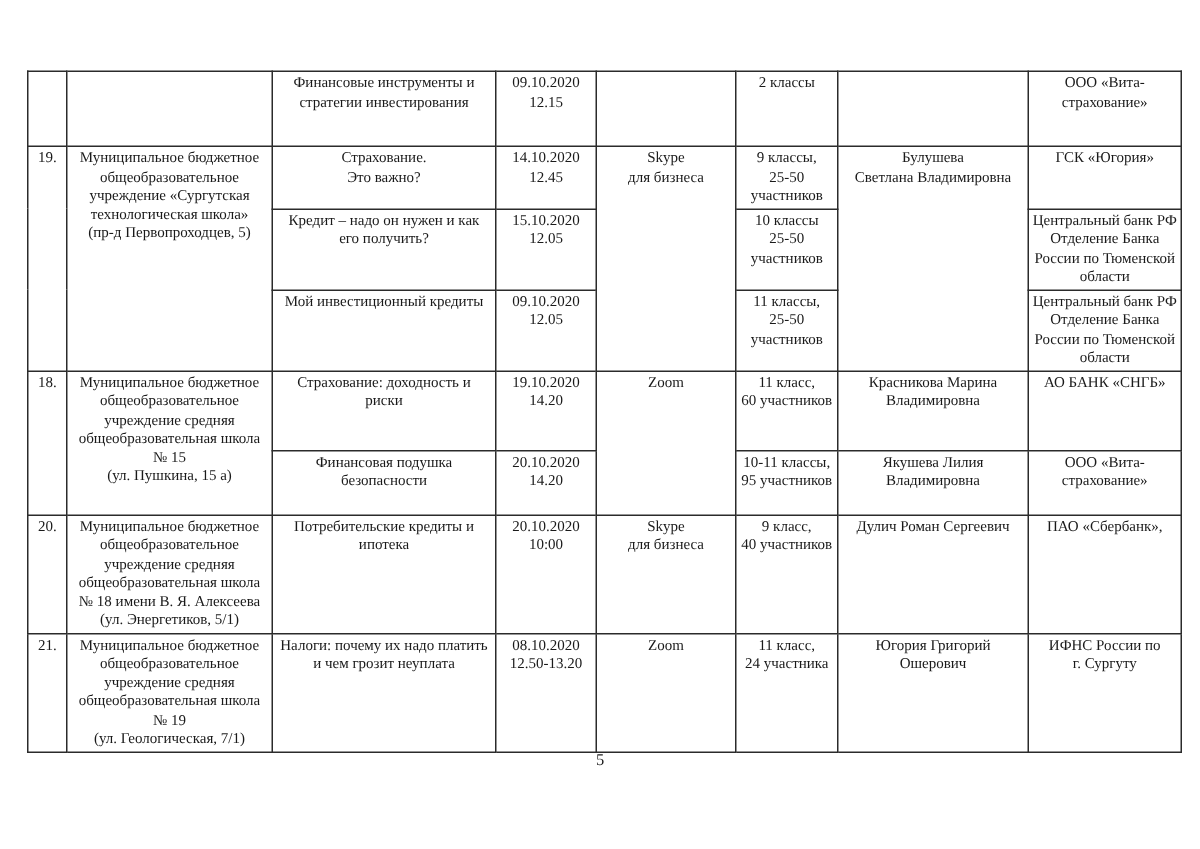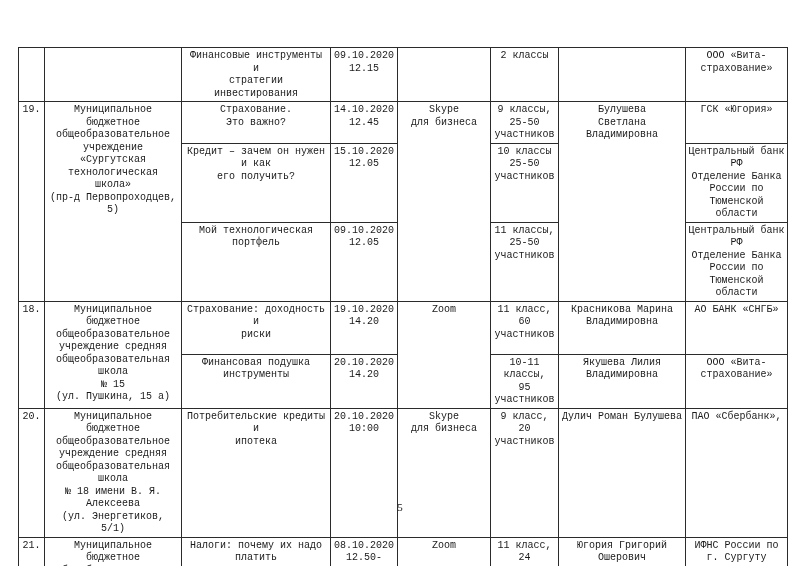--- a/index.html
+++ b/index.html
@@ -26,21 +26,20 @@
   }
   table.schedule td {
     border: 1px solid #2b2b2b;
     vertical-align: top;
     text-align: center;
     padding: 2px 2px 1px 2px;
     font-size: 10px;
     line-height: 1.25;
     white-space: pre-line;
     overflow-wrap: break-word;
-    font-family: Liberation Mono, monospace;
   }
   .page-number {
     position: absolute;
     left: 0;
     right: 0;
     top: 501px;
     text-align: center;
     font-size: 11px;
     color: #1a1a1a;
   }
@@ -92,35 +91,35 @@
 для бизнеса</td>
         <td>9 классы,
 25-50
 участников</td>
         <td rowspan="3">Булушева
 Светлана Владимировна</td>
         <td>ГСК «Югория»</td>
       </tr>
 
       <tr style="height:53px">
-        <td>Кредит – зачем он нужен и как
+        <td>Кредит – надо он нужен и как
 его получить?</td>
         <td>15.10.2020
 12.05</td>
         <td>10 классы
 25-50
 участников</td>
         <td>Центральный банк РФ
 Отделение Банка
 России по Тюменской
 области</td>
       </tr>
 
       <tr style="height:54px">
-        <td>Мой технологическая портфель</td>
+        <td>Мой инвестиционный кредиты</td>
         <td>09.10.2020
 12.05</td>
         <td>11 классы,
 25-50
 участников</td>
         <td>Центральный банк РФ
 Отделение Банка
 России по Тюменской
 области</td>
       </tr>
@@ -140,21 +139,21 @@
         <td rowspan="2">Zoom</td>
         <td>11 класс,
 60 участников</td>
         <td>Красникова Марина
 Владимировна</td>
         <td>АО БАНК «СНГБ»</td>
       </tr>
 
       <tr style="height:43px">
         <td>Финансовая подушка
-инструменты</td>
+безопасности</td>
         <td>20.10.2020
 14.20</td>
         <td>10-11 классы,
 95 участников</td>
         <td>Якушева Лилия
 Владимировна</td>
         <td>ООО «Вита-
 страхование»</td>
       </tr>
 
@@ -166,22 +165,22 @@
 общеобразовательная школа
 № 18 имени В. Я. Алексеева
 (ул. Энергетиков, 5/1)</td>
         <td>Потребительские кредиты и
 ипотека</td>
         <td>20.10.2020
 10:00</td>
         <td>Skype
 для бизнеса</td>
         <td>9 класс,
-20 участников</td>
-        <td>Дулич Роман Булушева</td>
+40 участников</td>
+        <td>Дулич Роман Сергеевич</td>
         <td>ПАО «Сбербанк»,</td>
       </tr>
 
       <tr style="height:72px">
         <td>21.</td>
         <td>Муниципальное бюджетное
 общеобразовательное
 учреждение средняя
 общеобразовательная школа
 № 19

